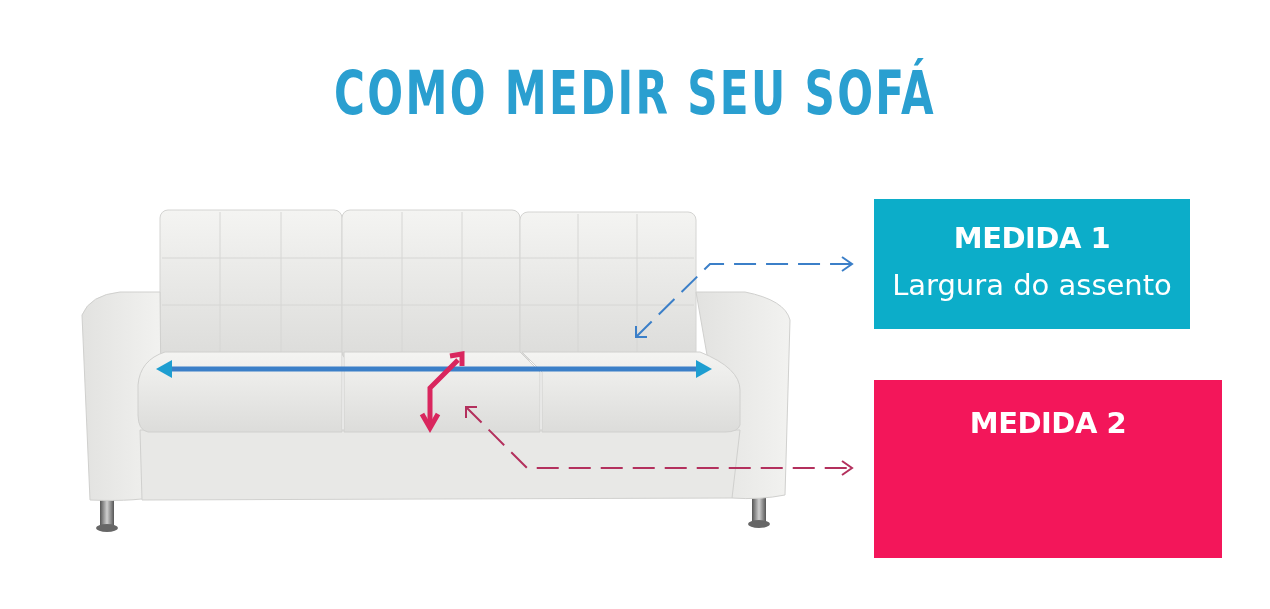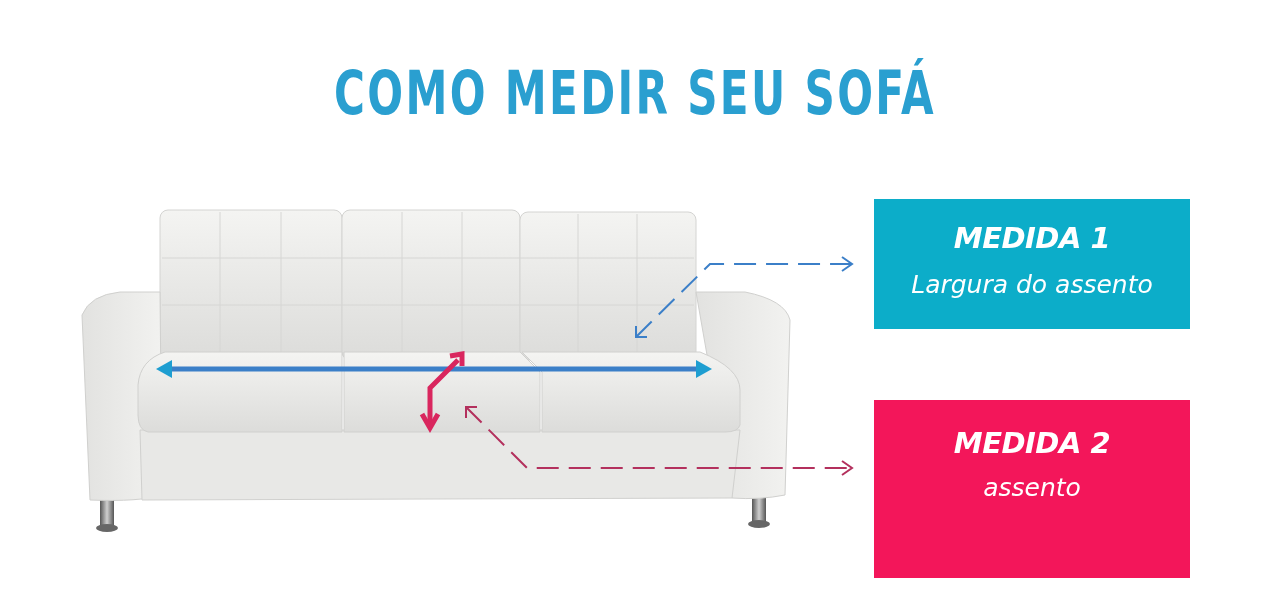--- a/index.html
+++ b/index.html
@@ -1,23 +1,23 @@
 <!DOCTYPE html>
 <html><head>
 <meta charset="utf-8">
 <style>
   html, body { margin:0; padding:0; }
   body { width:1270px; height:609px; background:#ffffff; position:relative; overflow:hidden; font-family:"DejaVu Sans", sans-serif; }
   .title { position:absolute; left:0; top:58px; width:1270px; text-align:center; font-family:"DejaVu Sans Condensed","DejaVu Sans", sans-serif; font-size:60px; font-weight:bold; letter-spacing:3px; color:#2a9fd0; transform:scaleX(0.78); transform-origin:center; }
   .sofa { position:absolute; left:0; top:0; width:1270px; height:609px; }
-  .card { position:absolute; color:#ffffff; text-align:center; box-sizing:border-box;font-style:italic; }
+  .card { position:absolute; color:#ffffff; text-align:center; box-sizing:border-box; }
   .card-1 { left:874px; top:199px; width:316px; height:130px; background:#0cadc9; }
-  .card-2 { left:874px; top:380px; width:316px; height:178px; background:#f3165a;margin-top:20px; }
+  .card-2 { left:874px; top:380px; width:348px; height:178px; background:#f3165a; }
   .card .h { font-weight:bold; font-size:29px; letter-spacing:-0.5px; }
-  .card .s { font-size:25px; line-height:40px; }
+  .card .s { font-size:29px; line-height:40px; }
   .card-1 .h { margin-top:22px; }
   .card-1 .s { margin-top:10px; }
   .card-2 .h { margin-top:26px; }
   .card-2 .s { margin-top:8px; }
 </style>
 </head>
 <body>
 
 <div class="title">COMO MEDIR SEU SOFÁ</div>
 
@@ -98,14 +98,13 @@
   </g>
 </svg>
 
 <div class="card card-1">
   <div class="h">MEDIDA 1</div>
   <div class="s">Largura do assento</div>
 </div>
 
 <div class="card card-2">
   <div class="h">MEDIDA 2</div>
-  <div class="s">assento</div>
 </div>
 
 </body></html>

